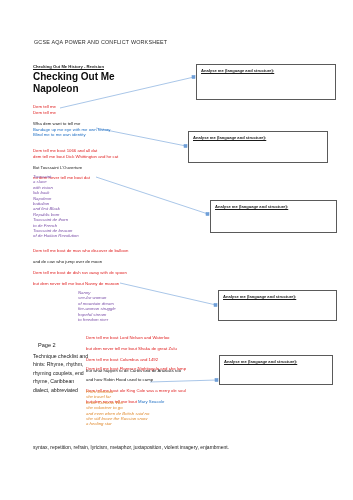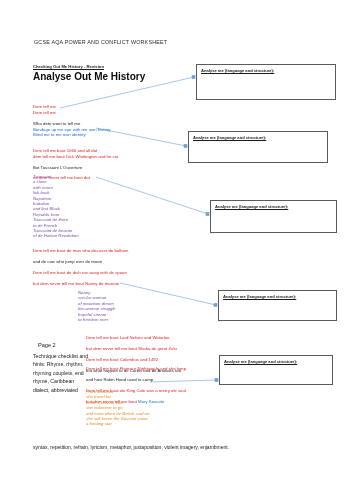--- a/index.html
+++ b/index.html
@@ -82,21 +82,21 @@
 </style>
 </head>
 <body>
 
 <div class="page">
 
   <div class="doc-title">GCSE AQA POWER AND CONFLICT WORKSHEET</div>
 
   <div class="revision-head">Checking Out Me History - Revision</div>
 
-  <div class="poem-title">Analyse Out Me History</div>
+  <div class="poem-title">Checking Out Me Napoleon</div>
 
   <svg class="conns" viewBox="0 0 353 500">
     <g stroke="#6f9fd8" stroke-width="0.6" fill="#6f9fd8">
       <line x1="60" y1="108" x2="194" y2="77"></line>
       <rect x="192" y="75.5" width="3" height="3"></rect>
       <line x1="96" y1="128" x2="186" y2="146"></line>
       <rect x="184" y="144.5" width="3" height="3"></rect>
       <line x1="96" y1="177" x2="208" y2="214"></line>
       <rect x="206" y="212.5" width="3" height="3"></rect>
       <line x1="120" y1="283" x2="216" y2="305"></line>

